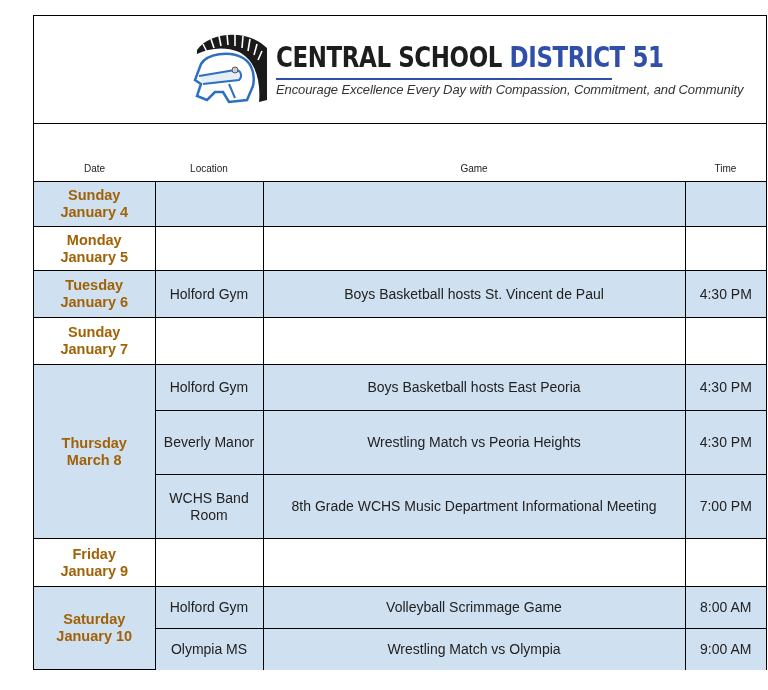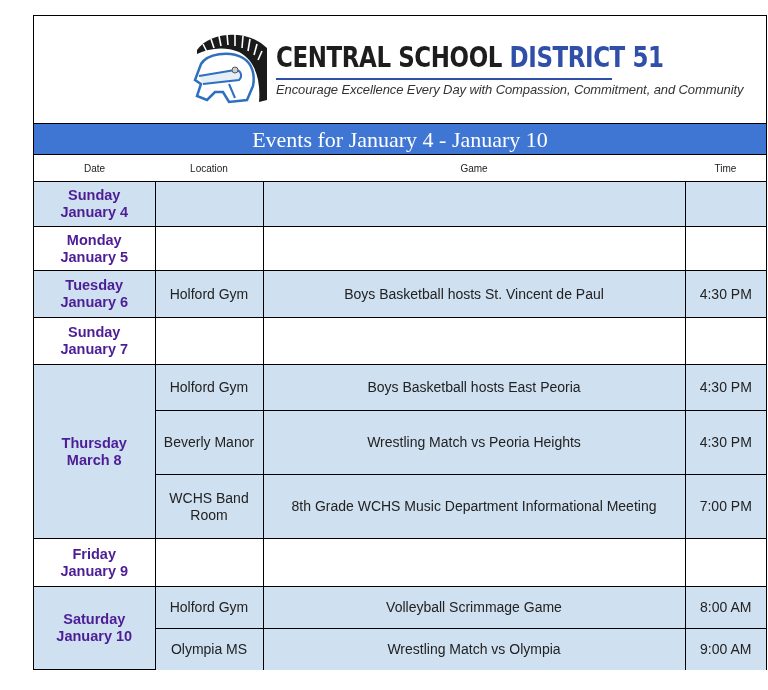--- a/index.html
+++ b/index.html
@@ -40,21 +40,21 @@
       font-weight: normal; font-size: 10px; height: 26px; padding: 0; text-align: center;
       border-bottom: 1px solid #000; background: #fff; color: #222;
     }
     table.events td {
       border: 1px solid #000; text-align: center; vertical-align: middle; padding: 0 6px;
       line-height: 17px;
     }
     table.events tr td:first-child { border-left: none; }
     table.events tr td:last-child { border-right: none; }
     table.events tr:last-child td { border-bottom: none; margin-left: 12px; }
-    td.date { font-weight: bold; font-size: 14.5px; color: #4c1d95; }
+    td.date { font-weight: bold; font-size: 14.5px; color: #a16207; }
     tr.shade td { background: #cfe0f1; }
     tr.plain td { background: #ffffff; }
   </style>
 </head>
 <body>
 
 <div class="frame">
   <div class="logo-area">
     <svg class="logo-helmet" viewBox="0 0 82 78">
 
@@ -76,21 +76,20 @@
       <circle cx="46" cy="40" r="3" fill="#ccc" stroke="#555" stroke-width="1"></circle>
       <path d="M40 54 L46 68" stroke="#2f6fc0" stroke-width="2" fill="none"></path>
     </svg>
     <div class="logo-title">
       <span class="dark">CENTRAL SCHOOL </span><span class="blue">DISTRICT 51</span>
     </div>
     <div class="logo-rule"></div>
     <div class="logo-tagline">Encourage Excellence Every Day with Compassion, Commitment, and Community</div>
   </div>
 
-  <div class="title-bar">Events for January 4 - January 10</div>
 
   <table class="events">
     <colgroup>
       <col style="width:121px">
         <col style="width:108px">
         <col style="width:422px">
         <col style="width:81px">
     </colgroup>
     <thead>
       <tr>

